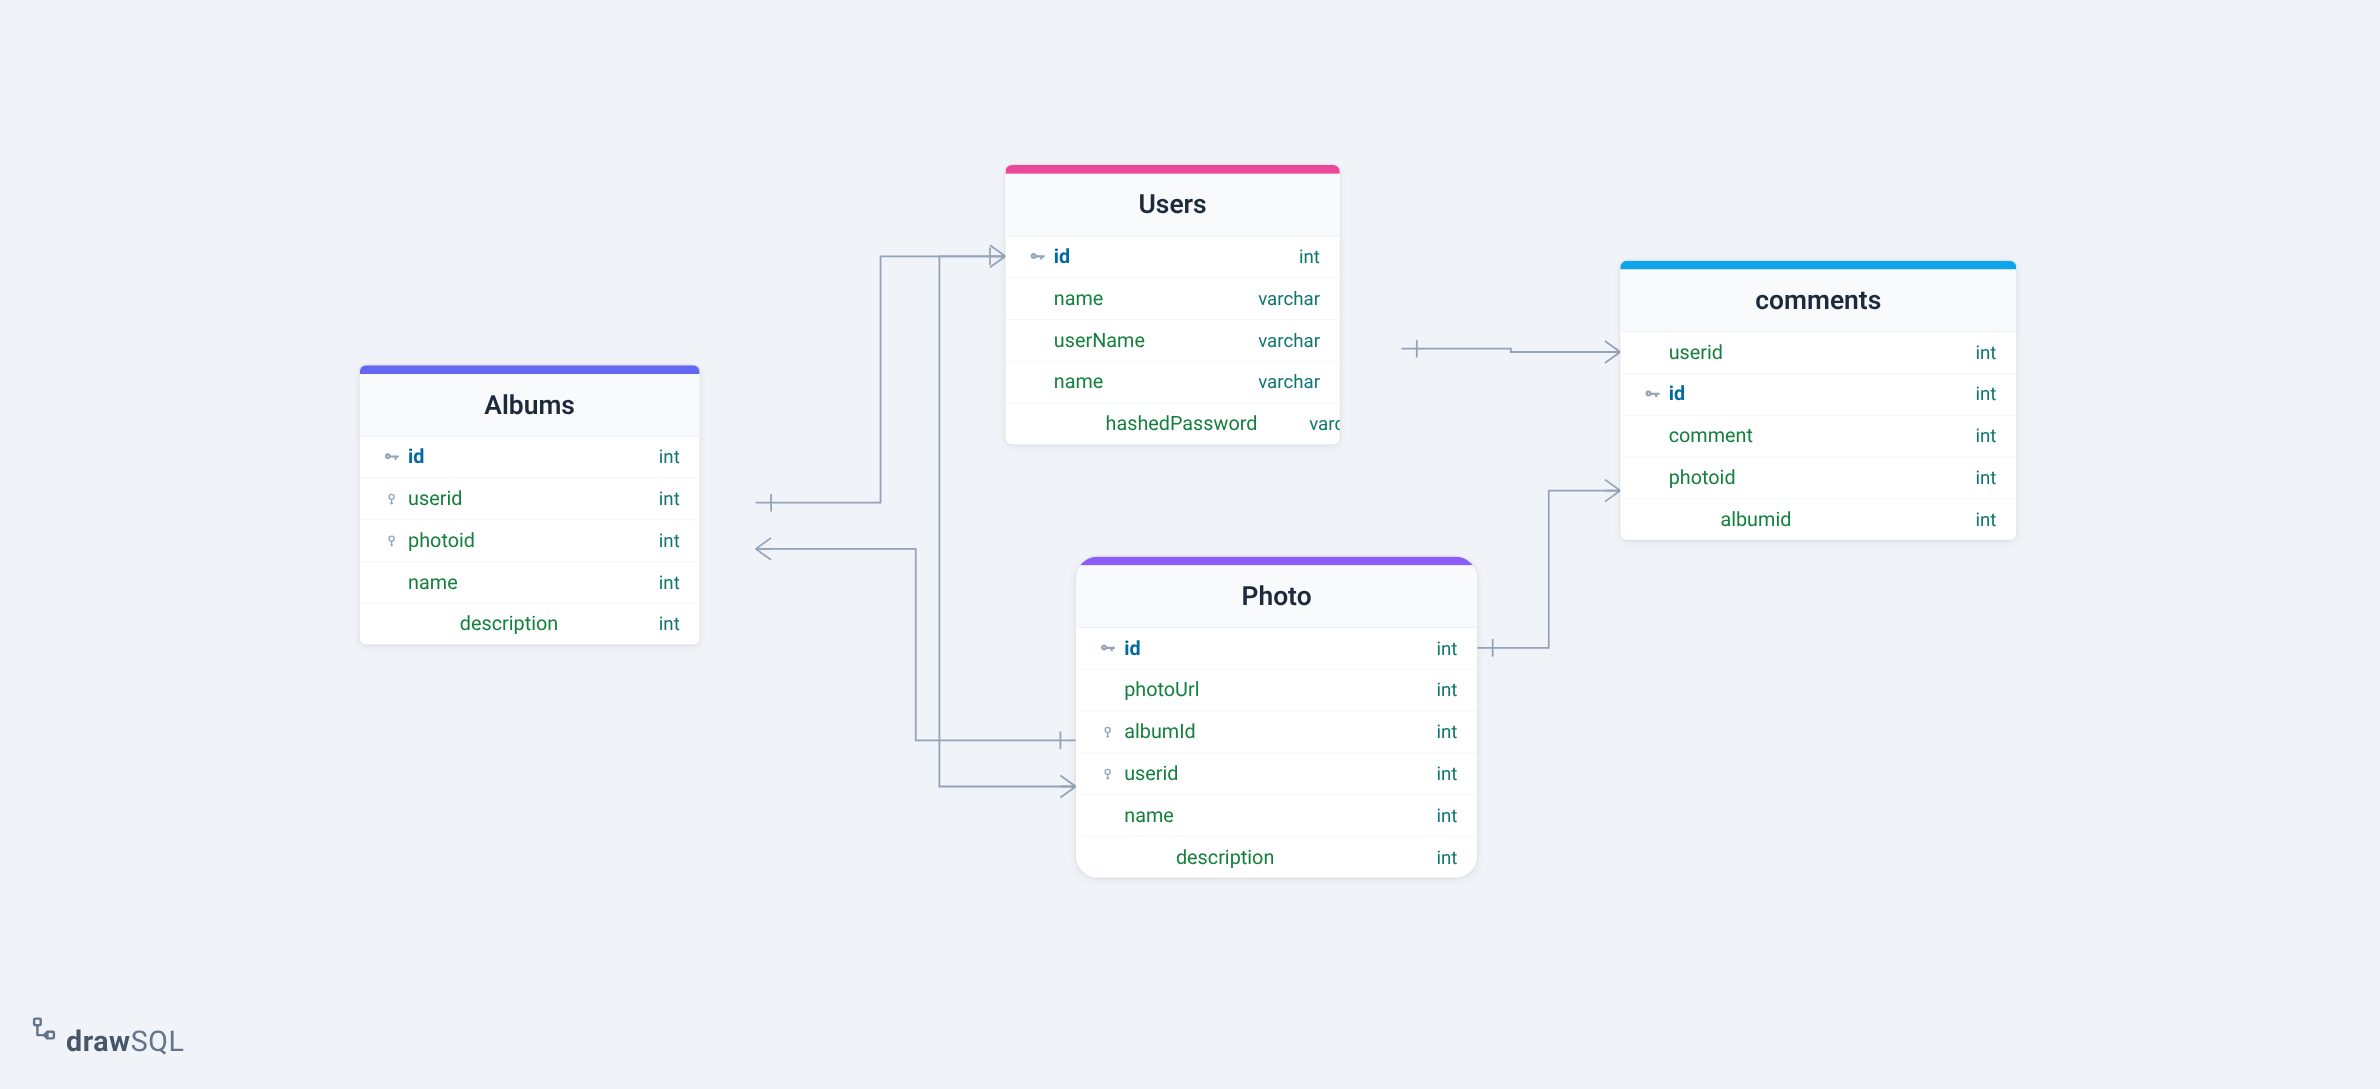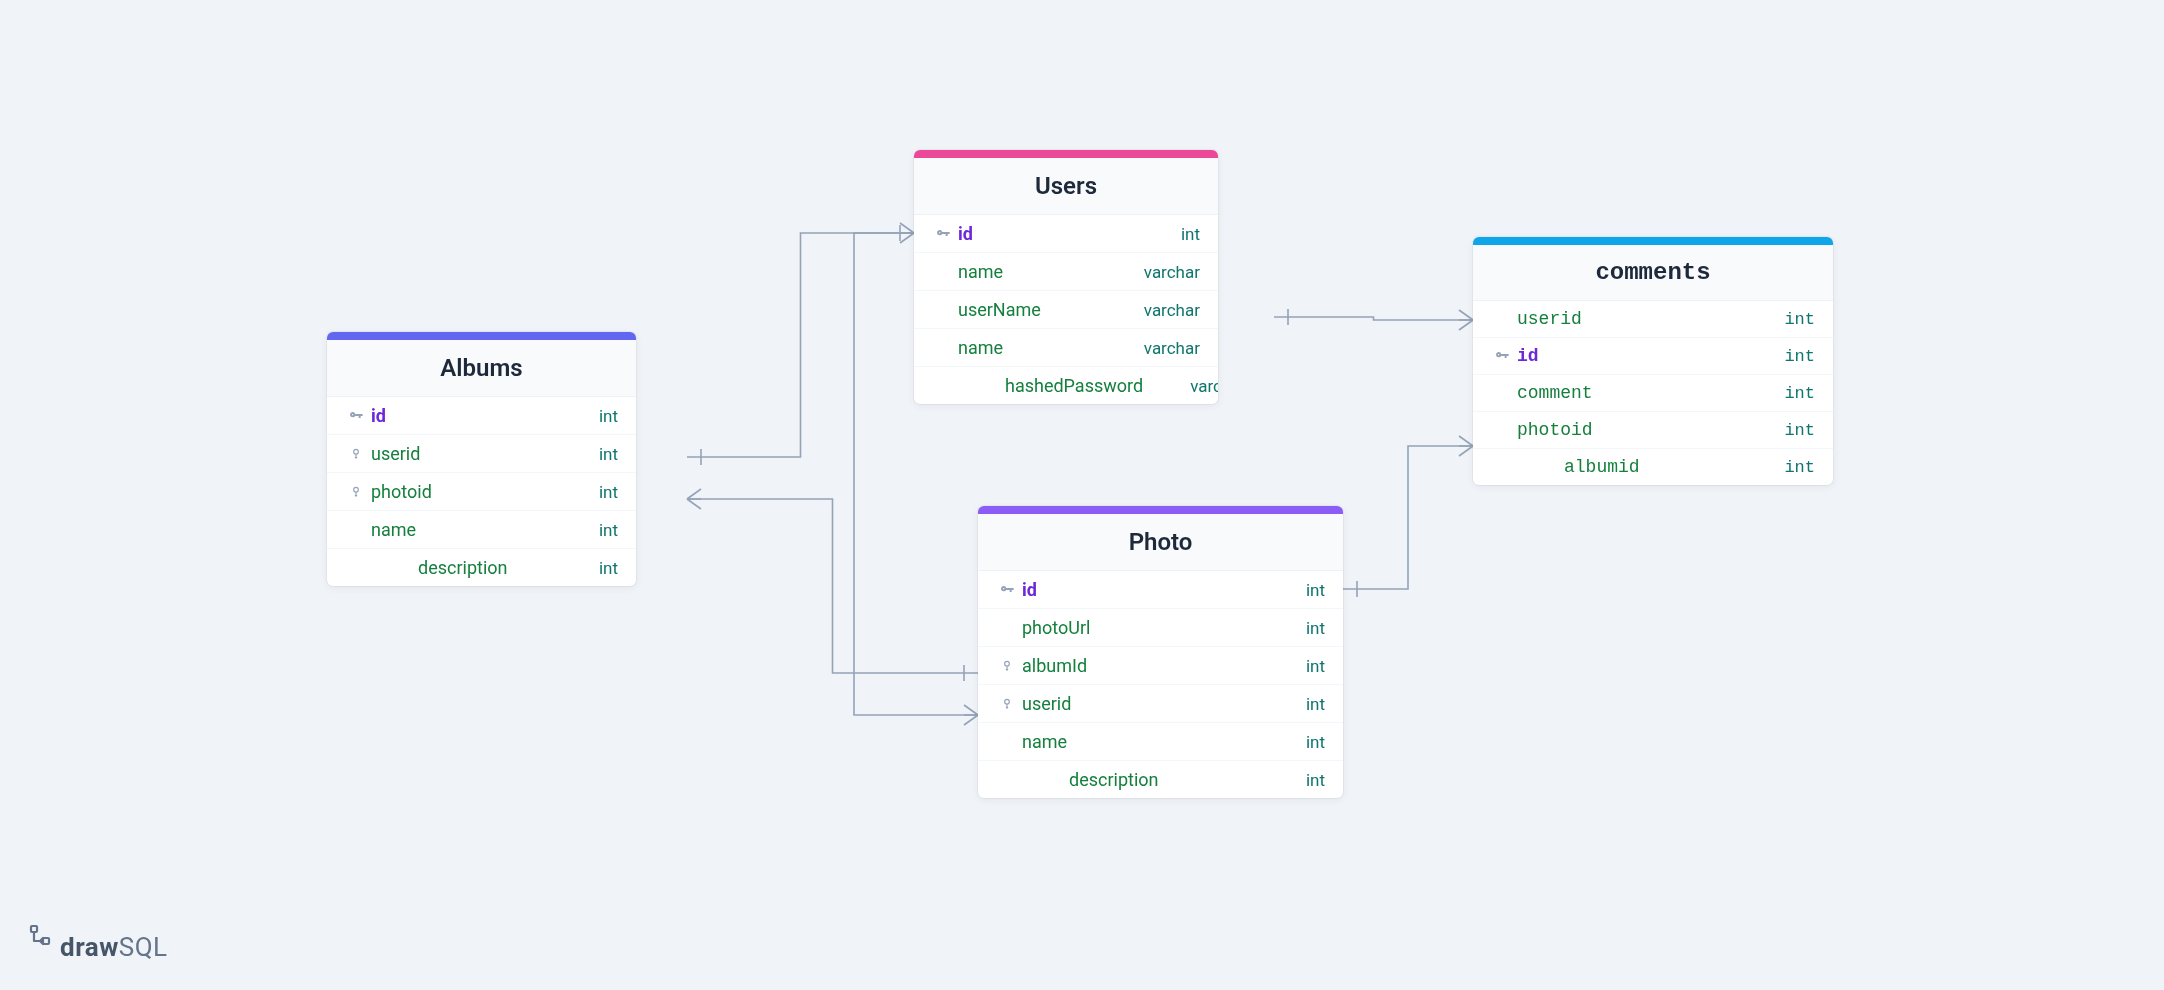--- a/index.html
+++ b/index.html
@@ -62,21 +62,21 @@
 }
 .row-name {
   flex: 1;
   color: #15803d;
   padding-left: 4px;
 }
 .row-type {
   color: #0f766e;
   font-size: 17px;
 }
-.row-pk .row-name { font-weight: 700; color: #6d28d9; }
+.row-pk .row-name { font-weight: 700; color: #0369a1; }
 .row-pk .row-icon { color: #94a3b8; }
 .logo {
   position: absolute;
   left: 28px;
   bottom: 28px;
   display: flex;
   align-items: center;
   gap: 8px;
   color: #64748b;
 }
@@ -184,21 +184,21 @@
           <span class="row-icon"></span>
           <span class="row-name">name</span>
           <span class="row-type">varchar</span>
         </div>
         <div class="table-row">
           <span class="row-icon"></span>
           <span class="row-name">hashedPassword</span>
           <span class="row-type">varchar</span>
         </div>
       </div>
-      <div class="table-card" style="left: 978px; top: 506px; width: 365px;">
+      <div class="table-card" style="left: 978px; top: 506px; width: 365px; border-radius: 20px;">
         <div class="table-topbar" style="background: rgb(139, 92, 246);"></div>
         <div class="table-header">Photo</div>
         <div class="table-row row-pk">
           <span class="row-icon">
             <svg width="16" height="16" viewBox="0 0 24 24" fill="currentColor">
               <path d="M7 14a4 4 0 1 1 3.87-5H22v3h-3v3h-3v-3h-5.13A4 4 0 0 1 7 14zm-1-4a1 1 0 1 0 2 0 1 1 0 0 0-2 0z"></path>
             </svg>
           </span>
           <span class="row-name">id</span>
           <span class="row-type">int</span>
@@ -232,21 +232,21 @@
           <span class="row-icon"></span>
           <span class="row-name">name</span>
           <span class="row-type">int</span>
         </div>
         <div class="table-row">
           <span class="row-icon"></span>
           <span class="row-name">description</span>
           <span class="row-type">int</span>
         </div>
       </div>
-      <div class="table-card" style="left: 1473px; top: 237px; width: 360px; font-family: Liberation Mono, monospace;">
+      <div class="table-card" style="left: 1473px; top: 237px; width: 360px;">
         <div class="table-topbar" style="background: rgb(14, 165, 233);"></div>
         <div class="table-header">comments</div>
         <div class="table-row">
           <span class="row-icon"></span>
           <span class="row-name">userid</span>
           <span class="row-type">int</span>
         </div>
         <div class="table-row row-pk">
           <span class="row-icon">
             <svg width="16" height="16" viewBox="0 0 24 24" fill="currentColor">

